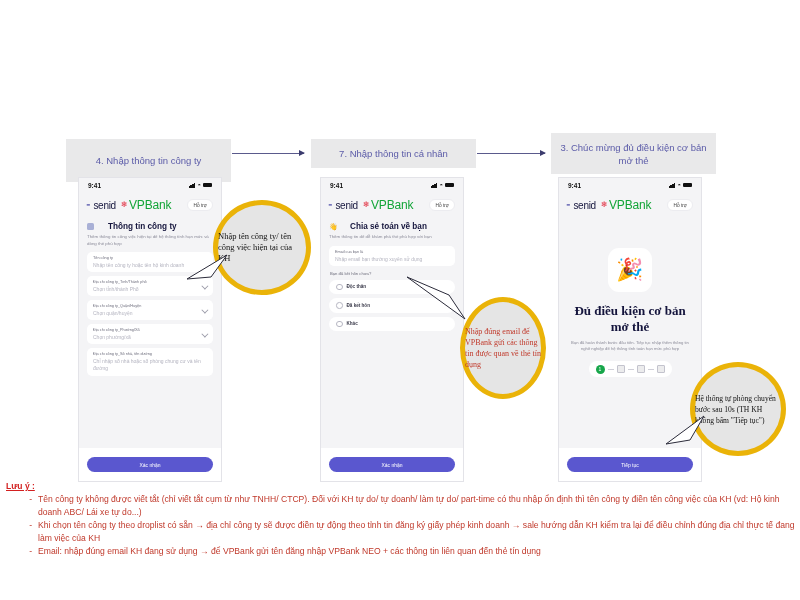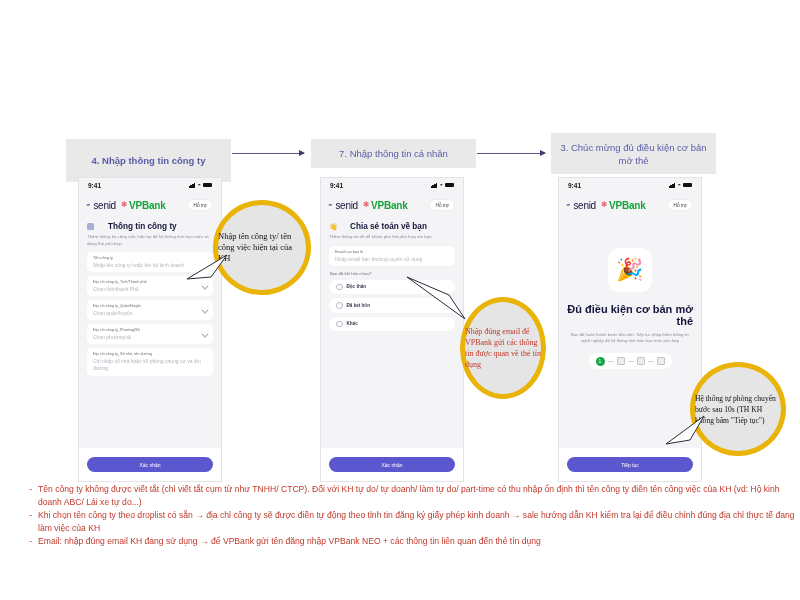--- a/index.html
+++ b/index.html
@@ -15,21 +15,21 @@
     position:absolute;
     background:#e9e9ea;
     color:#5b5ba8;
     font-size:9.5px;
     line-height:13px;
     text-align:center;
     display:flex;align-items:center;justify-content:center;
     padding:0 6px;
     box-sizing:border-box;
   }
-  #step-head-1{left:66px;top:139px;width:165px;height:43px;font-weight:bold;}
+  #step-head-1{left:66px;top:139px;width:165px;height:43px;}
   #step-head-2{left:311px;top:139px;width:165px;height:29px;}
   #step-head-3{left:551px;top:133px;width:165px;height:41px;}
 
   .connector{position:absolute;height:1px;background:#5a5a8c;top:153px;}
   #conn-1{left:232px;width:72px;}
   #conn-2{left:477px;width:68px;}
   .connector::after{
     content:"";position:absolute;right:-1px;top:-3px;
     border-left:6px solid #3c3c6e;
     border-top:3.5px solid transparent;
@@ -63,21 +63,21 @@
 
   .app-bar{
     height:26px;display:flex;align-items:center;
     padding:0 8px;box-sizing:border-box;gap:5px;background:#f4f4f6;
   }
   .senid{display:flex;align-items:center;gap:1px;}
   .senid-mark{color:#3b3ba0;font-size:9px;font-weight:bold;line-height:1;}
   .senid-txt{font-size:10px;font-weight:normal;color:#14143c;letter-spacing:-0.3px;}
   .vp{display:flex;align-items:center;gap:1.5px;}
   .vp-mark{color:#e01b2e;font-size:8px;line-height:1;}
-  .vp-txt{font-size:10px;font-weight:bold;color:#13a538;letter-spacing:-0.2px;}
+  .vp-txt{font-size:12px;font-weight:normal;color:#13a538;letter-spacing:-0.2px;}
   .help-btn{
     margin-left:auto;background:#fff;border-radius:8px;
     font-size:4.8px;color:#444;padding:2.5px 5px;border:1px solid #ececf0;
   }
 
   .screen{padding:0 8px;box-sizing:border-box;}
   .sec-title{display:flex;align-items:center;gap:14px;margin:4px 0 3px;}
   .sec-ico{width:7px;height:7px;border-radius:1.5px;background:#a9b0d6;display:inline-block;}
   .sec-ico.emoji{background:none;font-size:7px;line-height:7px;}
   .sec-title h2{margin:0;font-size:8.2px;color:#14143c;font-weight:bold;}
@@ -103,21 +103,21 @@
   }
   .radio-dot{width:4.5px;height:4.5px;border-radius:50%;border:1px solid #b6b6c2;}
   .radio-row span.rl{font-size:4.6px;color:#3a3a4a;font-weight:bold;}
 
   
   .succ-wrap{display:flex;flex-direction:column;align-items:center;padding-top:30px;}
   .succ-icon{
     width:44px;height:44px;border-radius:11px;background:#fff;
     display:flex;align-items:center;justify-content:center;font-size:22px;
   }
-  .succ-title{font-size:11px;font-weight:bold;color:#14143c;margin-top:11px;text-align:right;}
+  .succ-title{font-size:13px;font-weight:bold;color:#14143c;margin-top:11px;text-align:center;font-family:Liberation Serif, serif;}
   .succ-sub{font-size:4.2px;color:#8b8b99;line-height:6px;text-align:center;margin-top:5px;padding:0 4px;}
   .steps-pill{
     margin-top:9px;background:#fff;border-radius:10px;
     display:flex;align-items:center;gap:3px;padding:3.5px 7px;
   }
   .sp-circle{
     width:9px;height:9px;border-radius:50%;background:#17a64a;color:#fff;
     font-size:5px;display:flex;align-items:center;justify-content:center;
   }
   .sp-box{width:6px;height:6px;border:1px solid #c3c3cd;border-radius:1px;background:#ececed;}
@@ -368,20 +368,21 @@
     <svg width="44" height="34" viewBox="0 0 44 34">
       <path d="M40 2 L2 30 L26 26 Z" fill="#fff" stroke="#2b2b3a" stroke-width="1"></path>
     </svg>
   </div>
   <div class="bubble">
     <span class="txt">Hệ thống tự phòng chuyển bước sau 10s (TH KH không bấm "Tiếp tục")</span>
   </div>
 </div>
 
 <div id="notes">
+  <div class="note-title">Lưu ý :</div>
   <ul class="note-list">
     <li>
       <span class="dash">-</span>
       <span class="body">Tên công ty không được viết tắt (chỉ viết tắt cụm từ như TNHH/ CTCP). Đối với KH tự do/ tự doanh/ làm tự do/ part-time có thu nhập ổn định thì tên công ty  điền tên công việc của KH (vd: Hộ kinh doanh ABC/ Lái xe tự do...)</span>
     </li>
     <li>
       <span class="dash">-</span>
       <span class="body">Khi chọn tên công ty theo droplist có sẵn → địa chỉ công ty sẽ được điền tự động theo tỉnh tin đăng ký giấy phép kinh doanh → sale hướng dẫn KH kiểm tra lại để điều chỉnh đúng địa chỉ  thực tế đang làm việc của KH</span>
     </li>
     <li>

